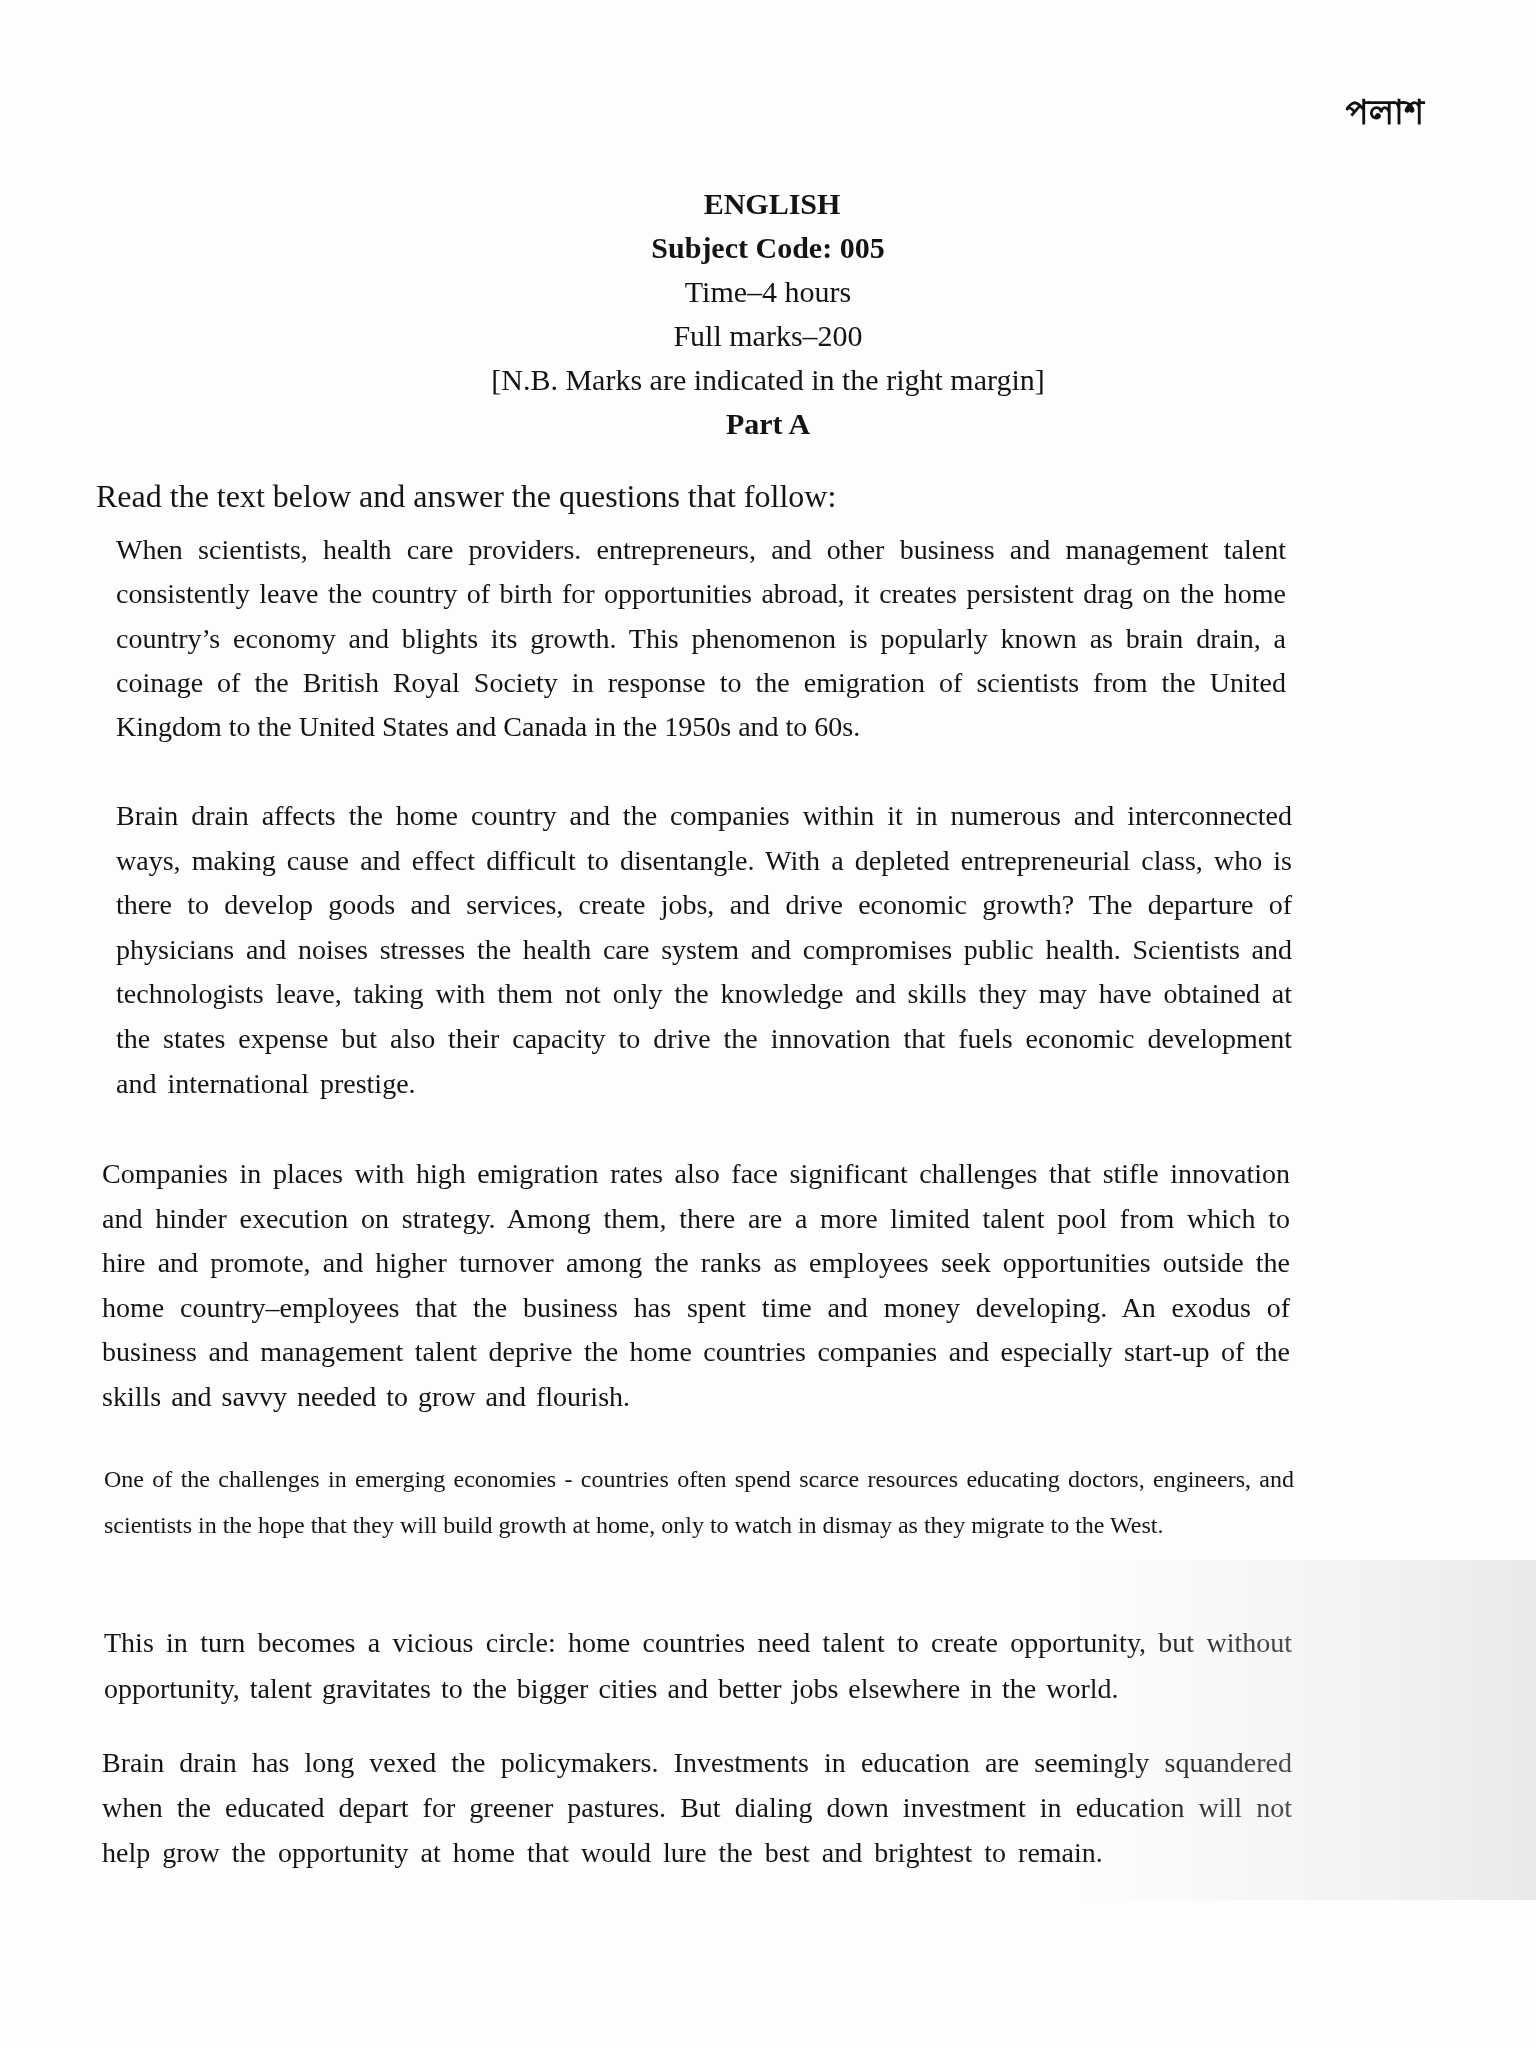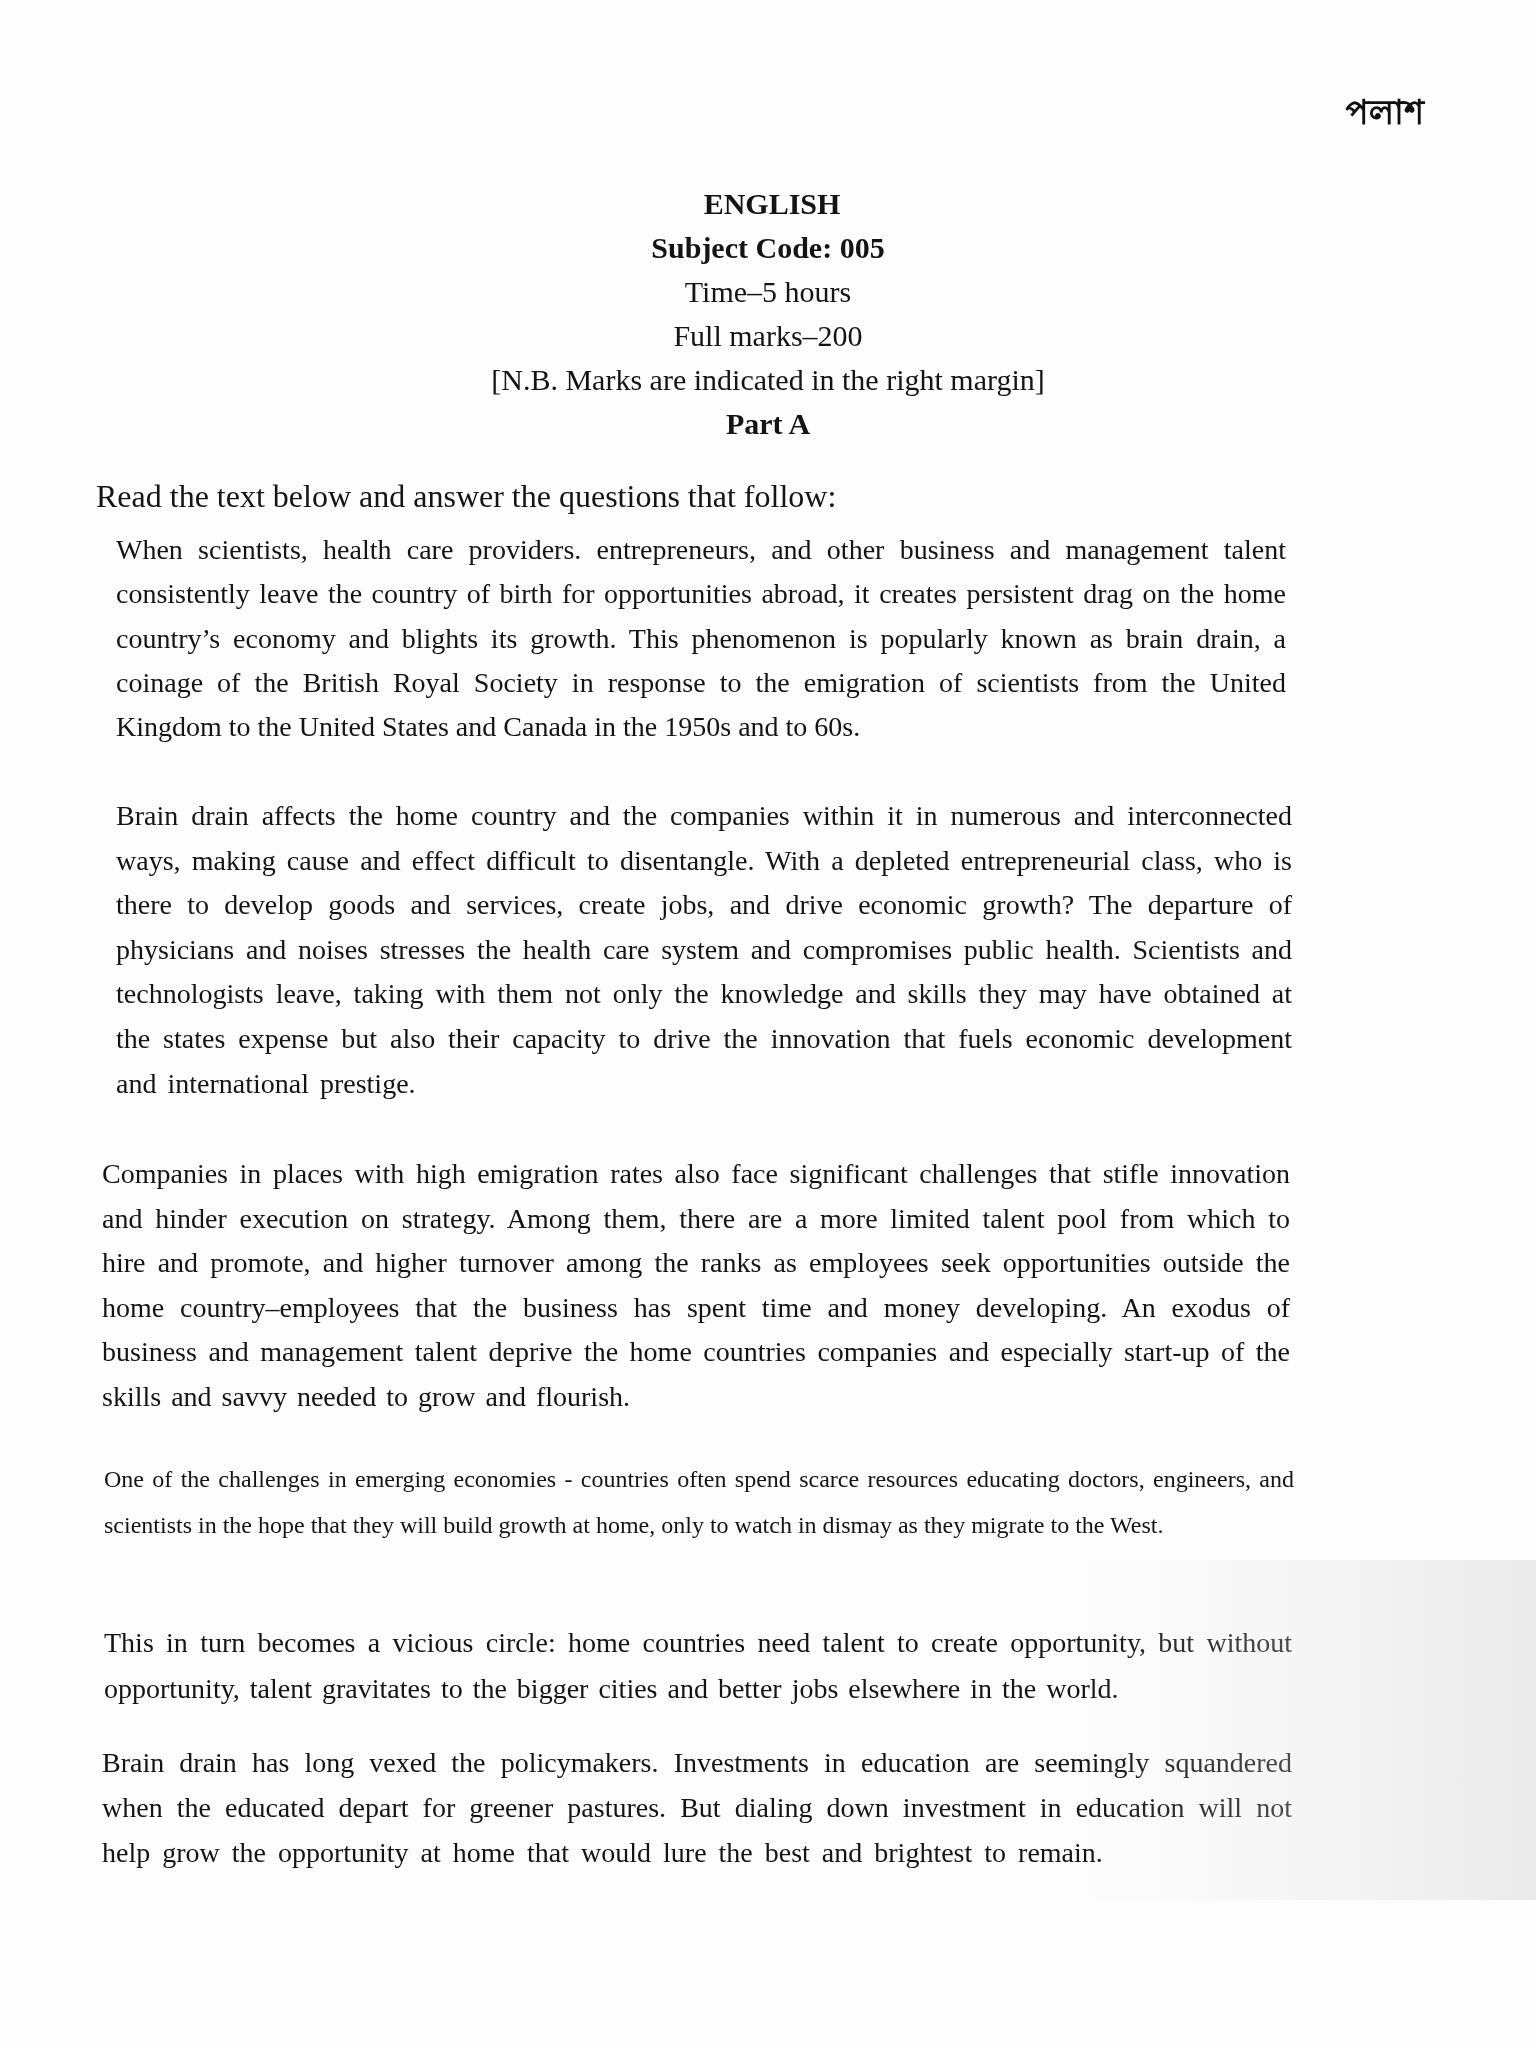--- a/index.html
+++ b/index.html
@@ -82,21 +82,21 @@
 </head>
 <body>
 
 <div class="page">
 
   <div class="corner-mark">পলাশ</div>
 
   <div class="header">
     <div class="line bold title-line">ENGLISH</div>
     <div class="line bold">Subject Code: 005</div>
-    <div class="line">Time–5 hours</div>
+    <div class="line">Time–4 hours</div>
     <div class="line">Full marks–200</div>
     <div class="line">[N.B. Marks are indicated in the right margin]</div>
     <div class="line bold">Part A</div>
   </div>
 
   <div class="body-text instruction">Read the text below and answer the questions that follow:</div>
 
   <p class="para p1">When scientists, health care providers. entrepreneurs, and other business and management talent consistently leave the country of birth for opportunities abroad, it creates persistent drag on the home country’s economy and blights its growth. This phenomenon is popularly known as brain drain, a coinage of the British Royal Society in response to the emigration of scientists from the United Kingdom to the United States and Canada in the 1950s and to 60s.</p>
   <p class="para p2">Brain drain affects the home country and the companies within it in numerous and interconnected ways, making cause and effect difficult to disentangle. With a depleted entrepreneurial class, who is there to develop goods and services, create jobs, and drive economic growth? The departure of physicians and noises stresses the health care system and compromises public health. Scientists and technologists leave, taking with them not only the knowledge and skills they may have obtained at the states expense but also their capacity to drive the innovation that fuels economic development and international prestige.</p>
   <p class="para p3">Companies in places with high emigration rates also face significant challenges that stifle innovation and hinder execution on strategy. Among them, there are a more limited talent pool from which to hire and promote, and higher turnover among the ranks as employees seek opportunities outside the home country–employees that the business has spent time and money developing. An exodus of business and management talent deprive the home countries companies and especially start-up of the skills and savvy needed to grow and flourish.</p>

